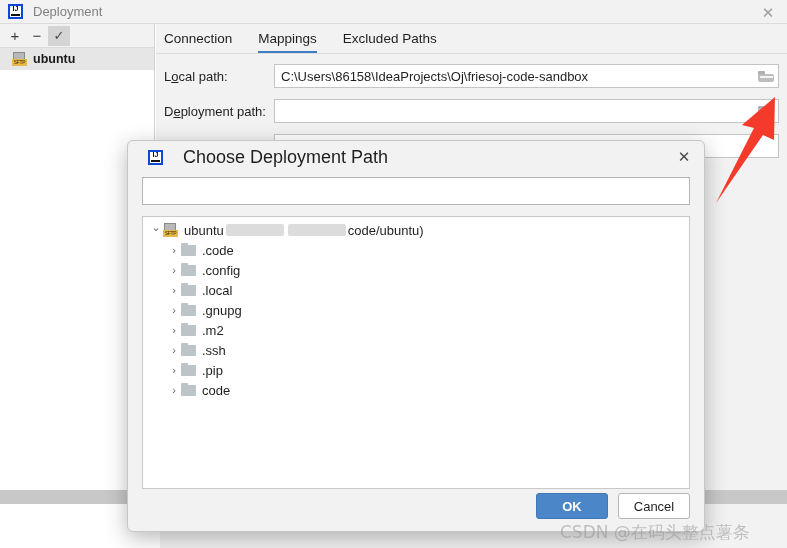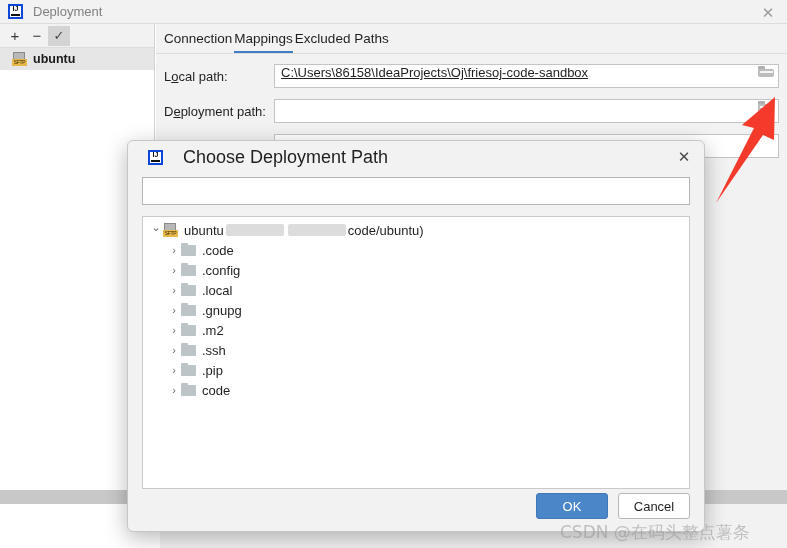--- a/index.html
+++ b/index.html
@@ -73,39 +73,39 @@
   }
   .srv-name { font-weight: bold; font-size: 12.5px; color: #1a1a1a; }
 
   
   .right-panel {
     position: absolute; left: 156px; top: 24px; width: 631px; height: 524px;
     background: #f2f2f2;
   }
   .tabs {
     display: flex; align-items: flex-end; height: 30px;
-    padding-left: 8px; gap: 2px; border-bottom: 1px solid #dcdcdc;
+    padding-left: 8px; gap: 26px; border-bottom: 1px solid #dcdcdc;
     background: #f2f2f2;
   }
   .tab {
     font-size: 13.5px; color: #1f1f1f; padding-bottom: 5px;
     border-bottom: 2px solid transparent;
   }
   .tab.active { border-bottom-color: #3d7ec4; }
 
   .field-row {
     display: flex; align-items: center; height: 26px; margin: 9px 0 0 0;
     padding-left: 8px;
   }
   .field-label { width: 110px; font-size: 13px; color: #1f1f1f; }
   .field-label u { text-decoration: underline; }
   .field-input {
     flex: 1; height: 24px; background: #ffffff; border: 1px solid #c4c4c4;
-    display: flex; align-items: flex-start; padding: 0 4px 0 6px;
-    font-size: 13px; color: #1f1f1f; margin-right: 8px; position: relative; text-decoration: underline;
+    display: flex; align-items: center; padding: 0 4px 0 6px;
+    font-size: 13px; color: #1f1f1f; margin-right: 8px; position: relative;
   }
   .field-input .txt { flex: 1; white-space: nowrap; overflow: hidden; }
   .folder-ico {
     width: 16px; height: 13px; position: relative; flex: 0 0 16px;
   }
   .folder-ico .tab-top {
     position: absolute; left: 0; top: 1px; width: 7px; height: 3px;
     background: #b0b0b0; border-radius: 1px 1px 0 0;
   }
   .folder-ico .body {
@@ -169,21 +169,21 @@
   .redact.a { width: 58px; margin: 0 2px; }
   .redact.b { width: 58px; margin: 0 2px; }
   .dlg-buttons {
     position: absolute; right: 14px; bottom: 12px; display: flex; gap: 10px;
   }
   .btn {
     min-width: 72px; height: 26px; font-size: 13px; border-radius: 3px;
     display: flex; align-items: center; justify-content: center;
   }
   .btn.primary {
-    background: #4a86c8; color: #ffffff; border: 1px solid #3f78b5; font-weight: normal;
+    background: #4a86c8; color: #ffffff; border: 1px solid #3f78b5; font-weight: bold;
   }
   .btn.secondary {
     background: #ffffff; color: #1f1f1f; border: 1px solid #b6b6b6;
   }
 
   
   .arrow { position: absolute; left: 690px; top: 95px; pointer-events: none; }
 
   .watermark {
     position: absolute; left: 560px; top: 521px; font-size: 17px;

